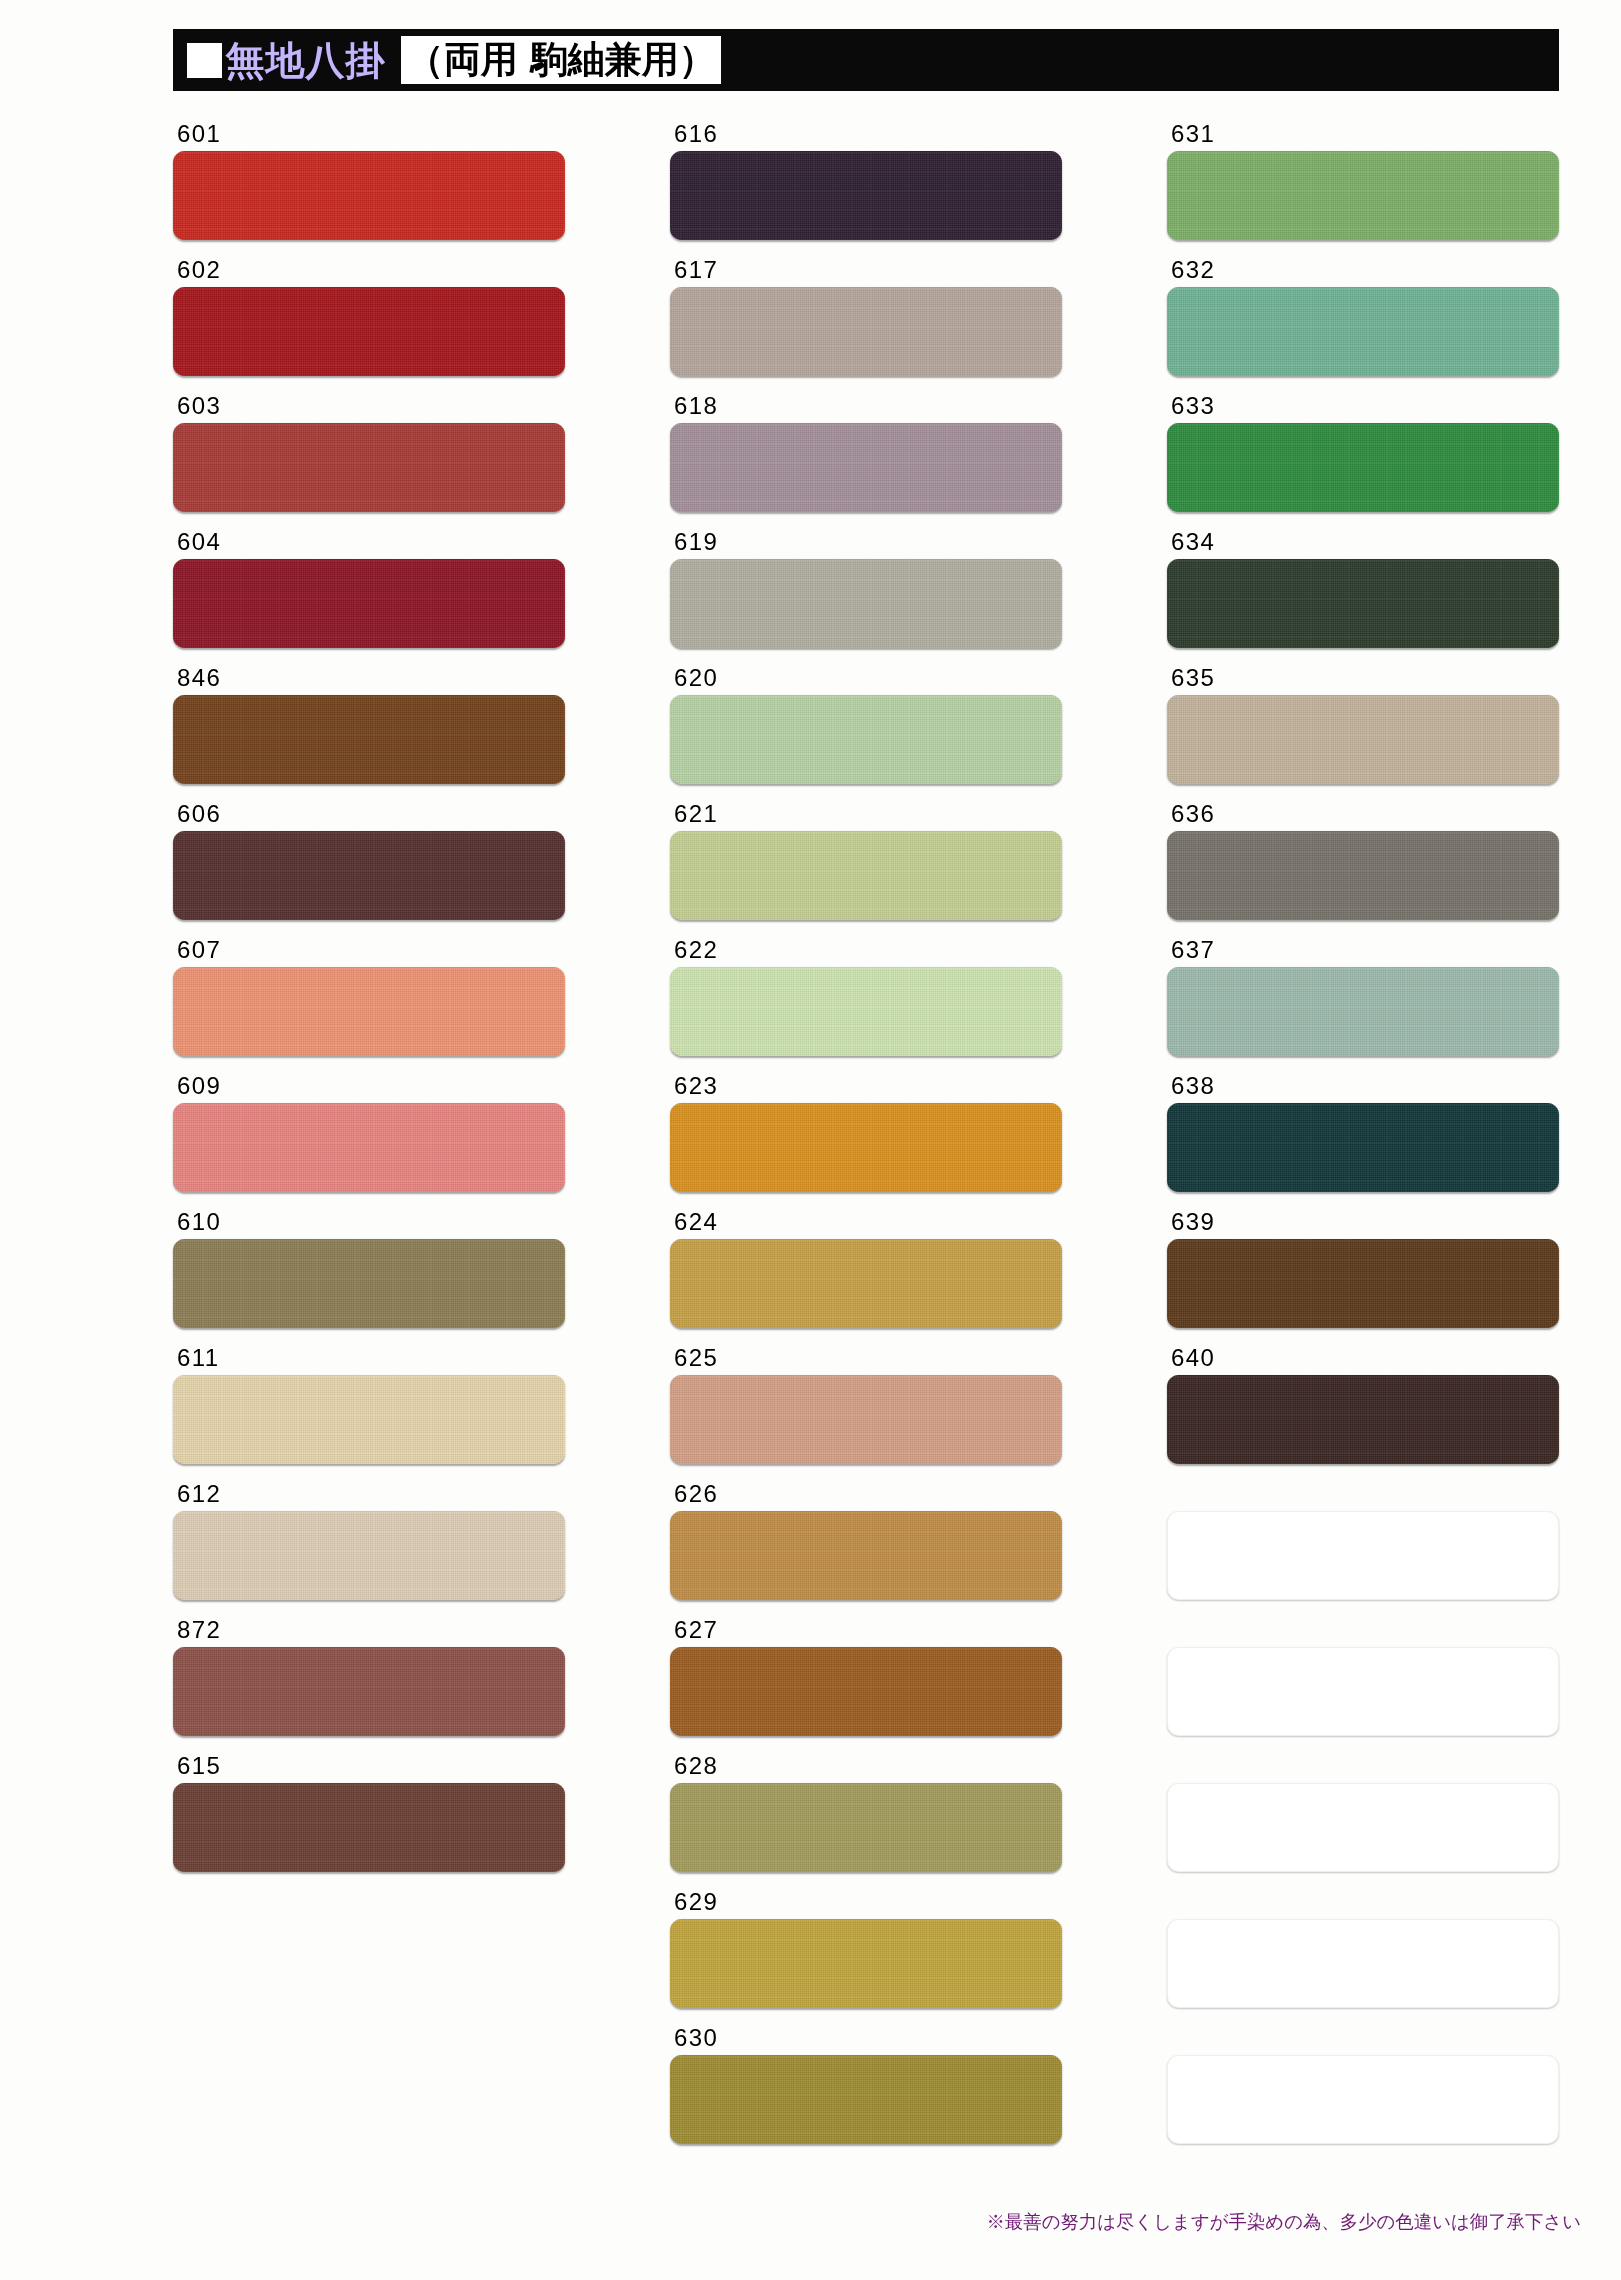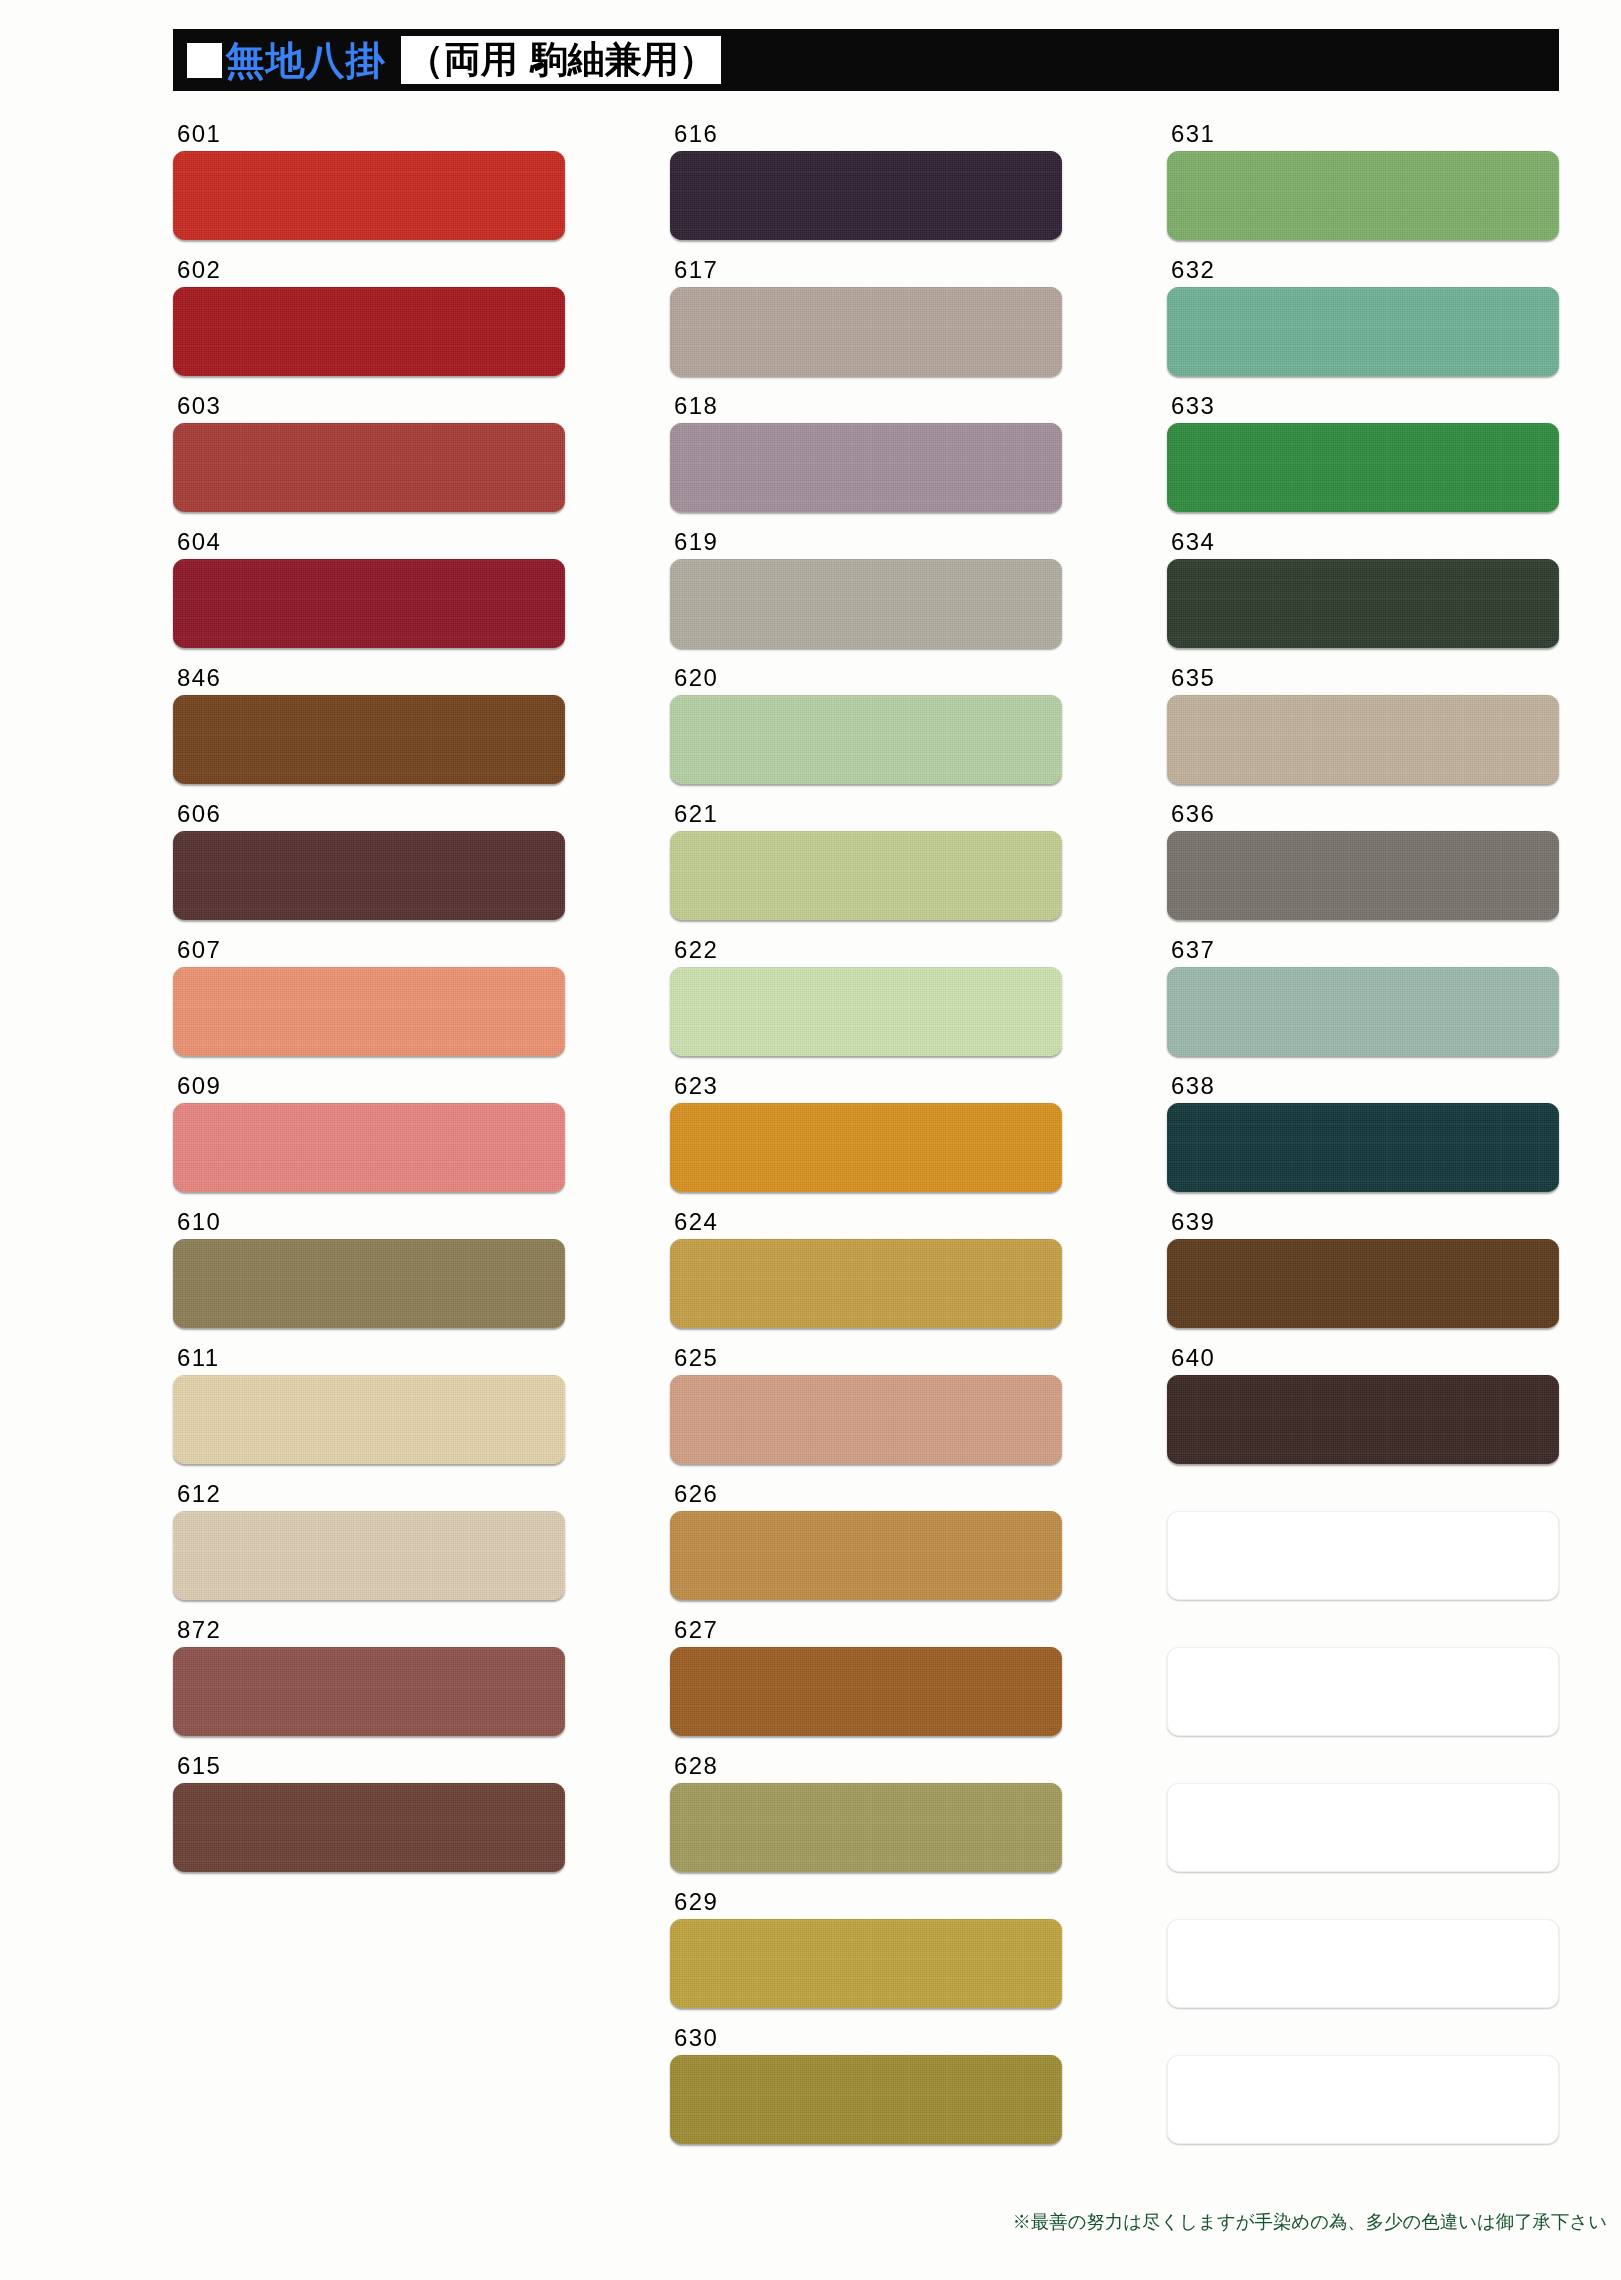--- a/index.html
+++ b/index.html
@@ -37,21 +37,21 @@
     box-sizing: border-box;
   }
   .header-square {
     width: 35px;
     height: 35px;
     background: #ffffff;
     flex: 0 0 auto;
     margin-right: 3.9px;
   }
   .header-title {
-    color: #3b82f6;
+    color: #c4b5fd;
     font-size: 39px;
     font-weight: bold;
     letter-spacing: 1px;
     line-height: 1;
     font-family: "DejaVu Sans", sans-serif;
     white-space: nowrap;
   }
   .header-sub {
     margin-left: 15.5px;
     background: #ffffff;
@@ -115,24 +115,24 @@
     background-image:
       repeating-linear-gradient(0deg, rgba(255,255,255,0.055) 0px, rgba(255,255,255,0.055) 1px, rgba(0,0,0,0.045) 1px, rgba(0,0,0,0.045) 1.9px),
       repeating-linear-gradient(90deg, rgba(255,255,255,0.04) 0px, rgba(255,255,255,0.04) 1px, rgba(0,0,0,0.035) 1px, rgba(0,0,0,0.035) 1.9px);
     pointer-events: none;
   }
   .swatch.empty::after { background-image: none; }
 
   
   .footer-note {
     position: absolute;
-    right: 14px;
+    right: 40px;
     top: 2209px;
     font-size: 18.4px;
-    color: #14532d;
+    color: #701a75;
     font-family: Liberation Sans, sans-serif;
     white-space: nowrap;
   }
 </style>
 </head>
 <body>
 
 <div class="page">
 
   <div class="header-bar">

